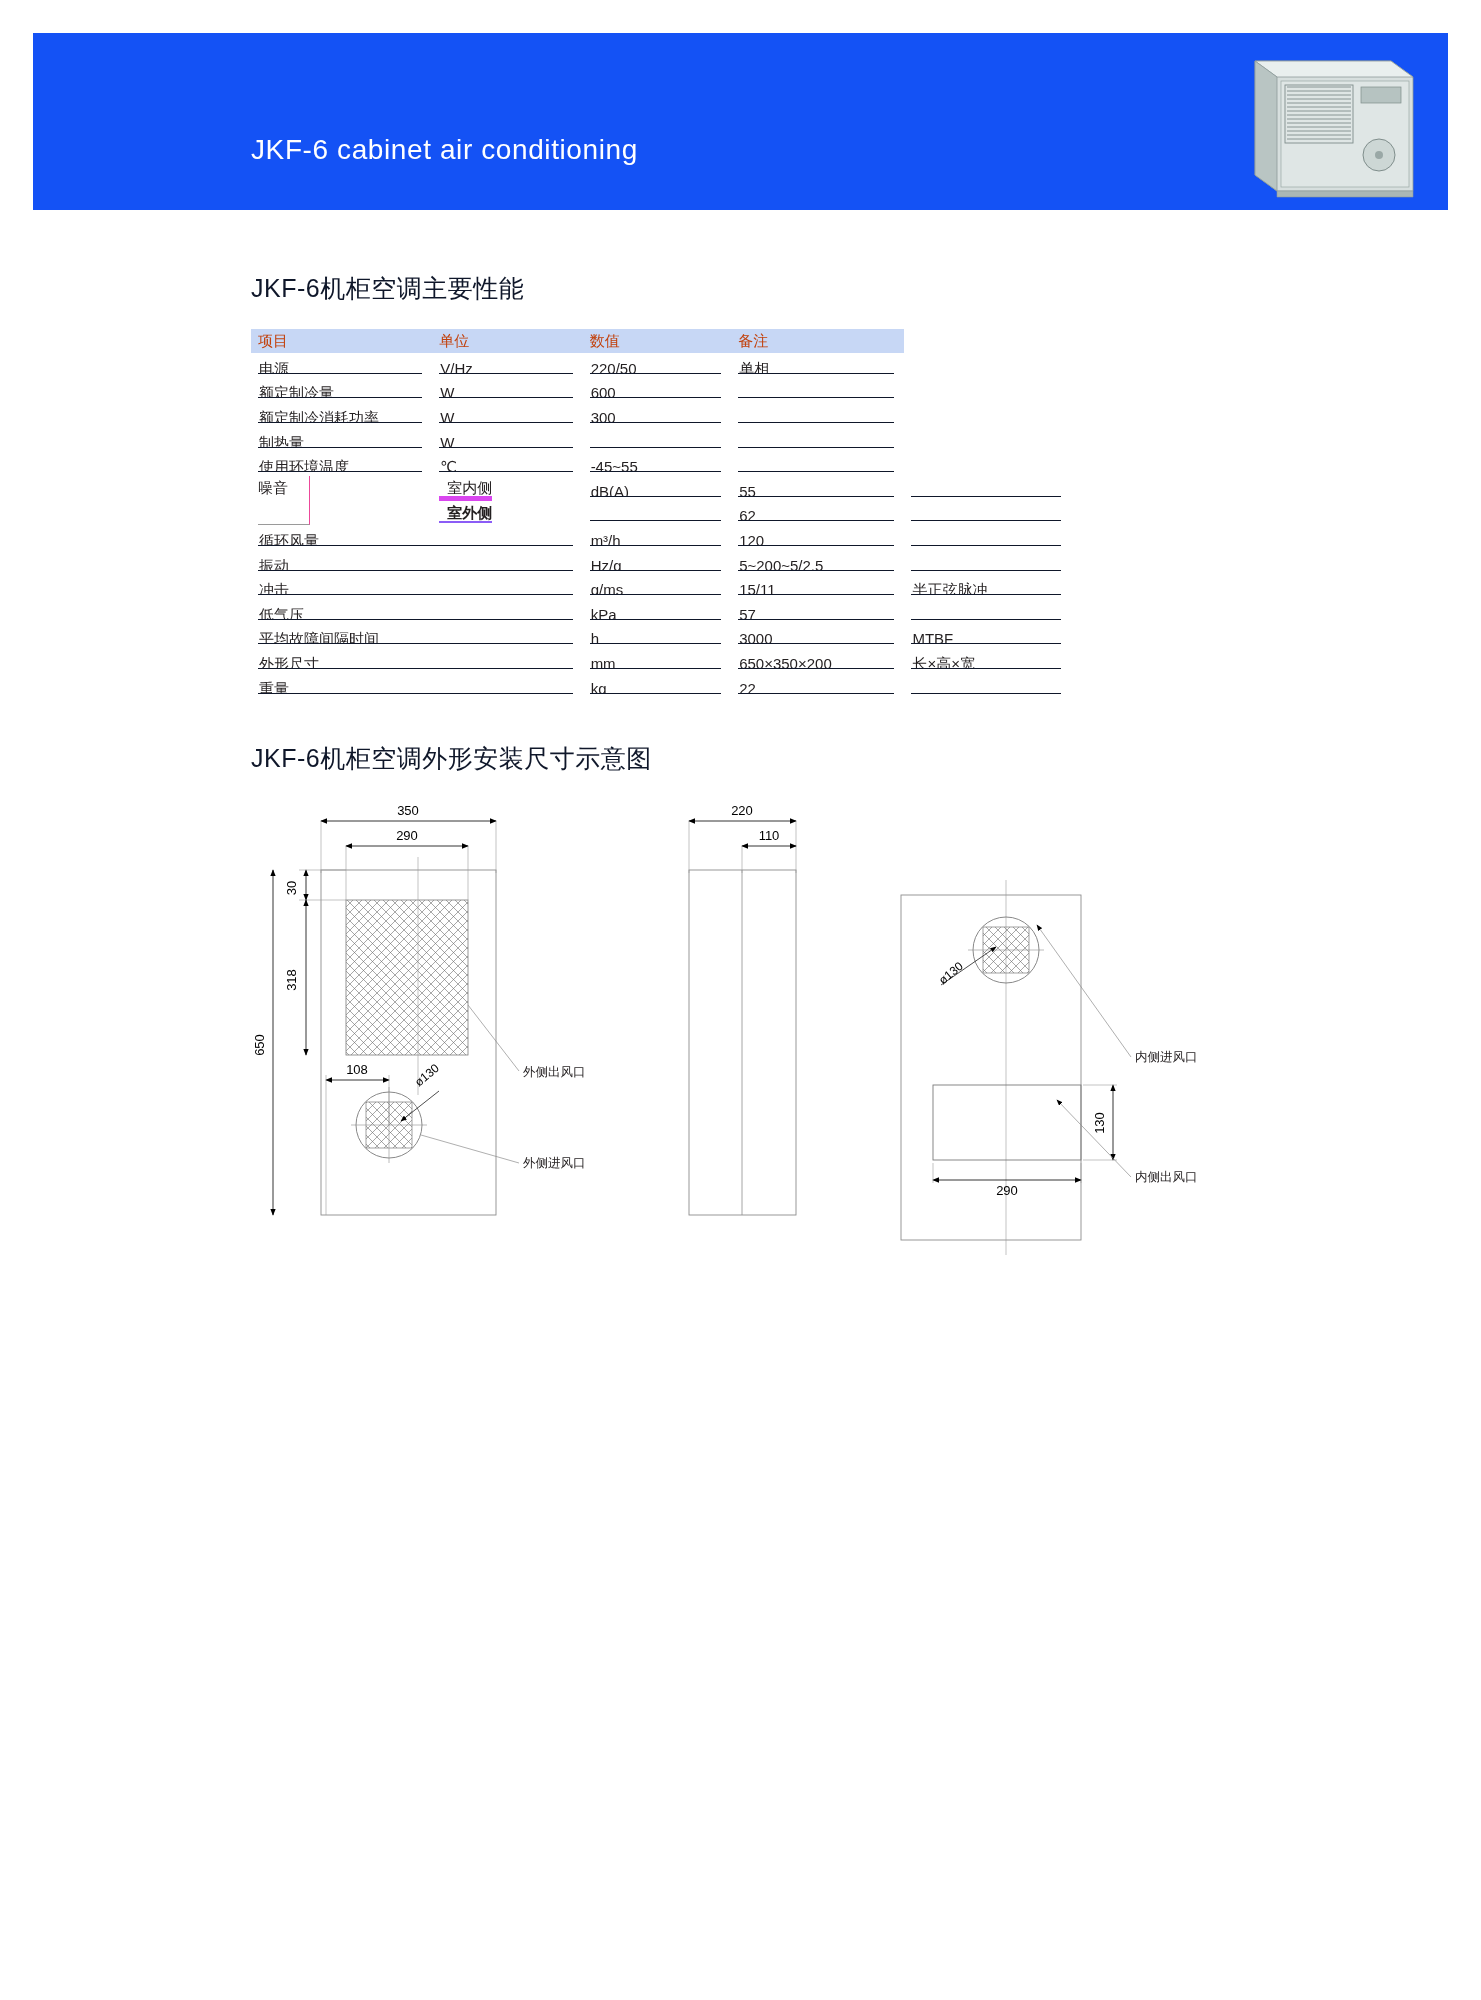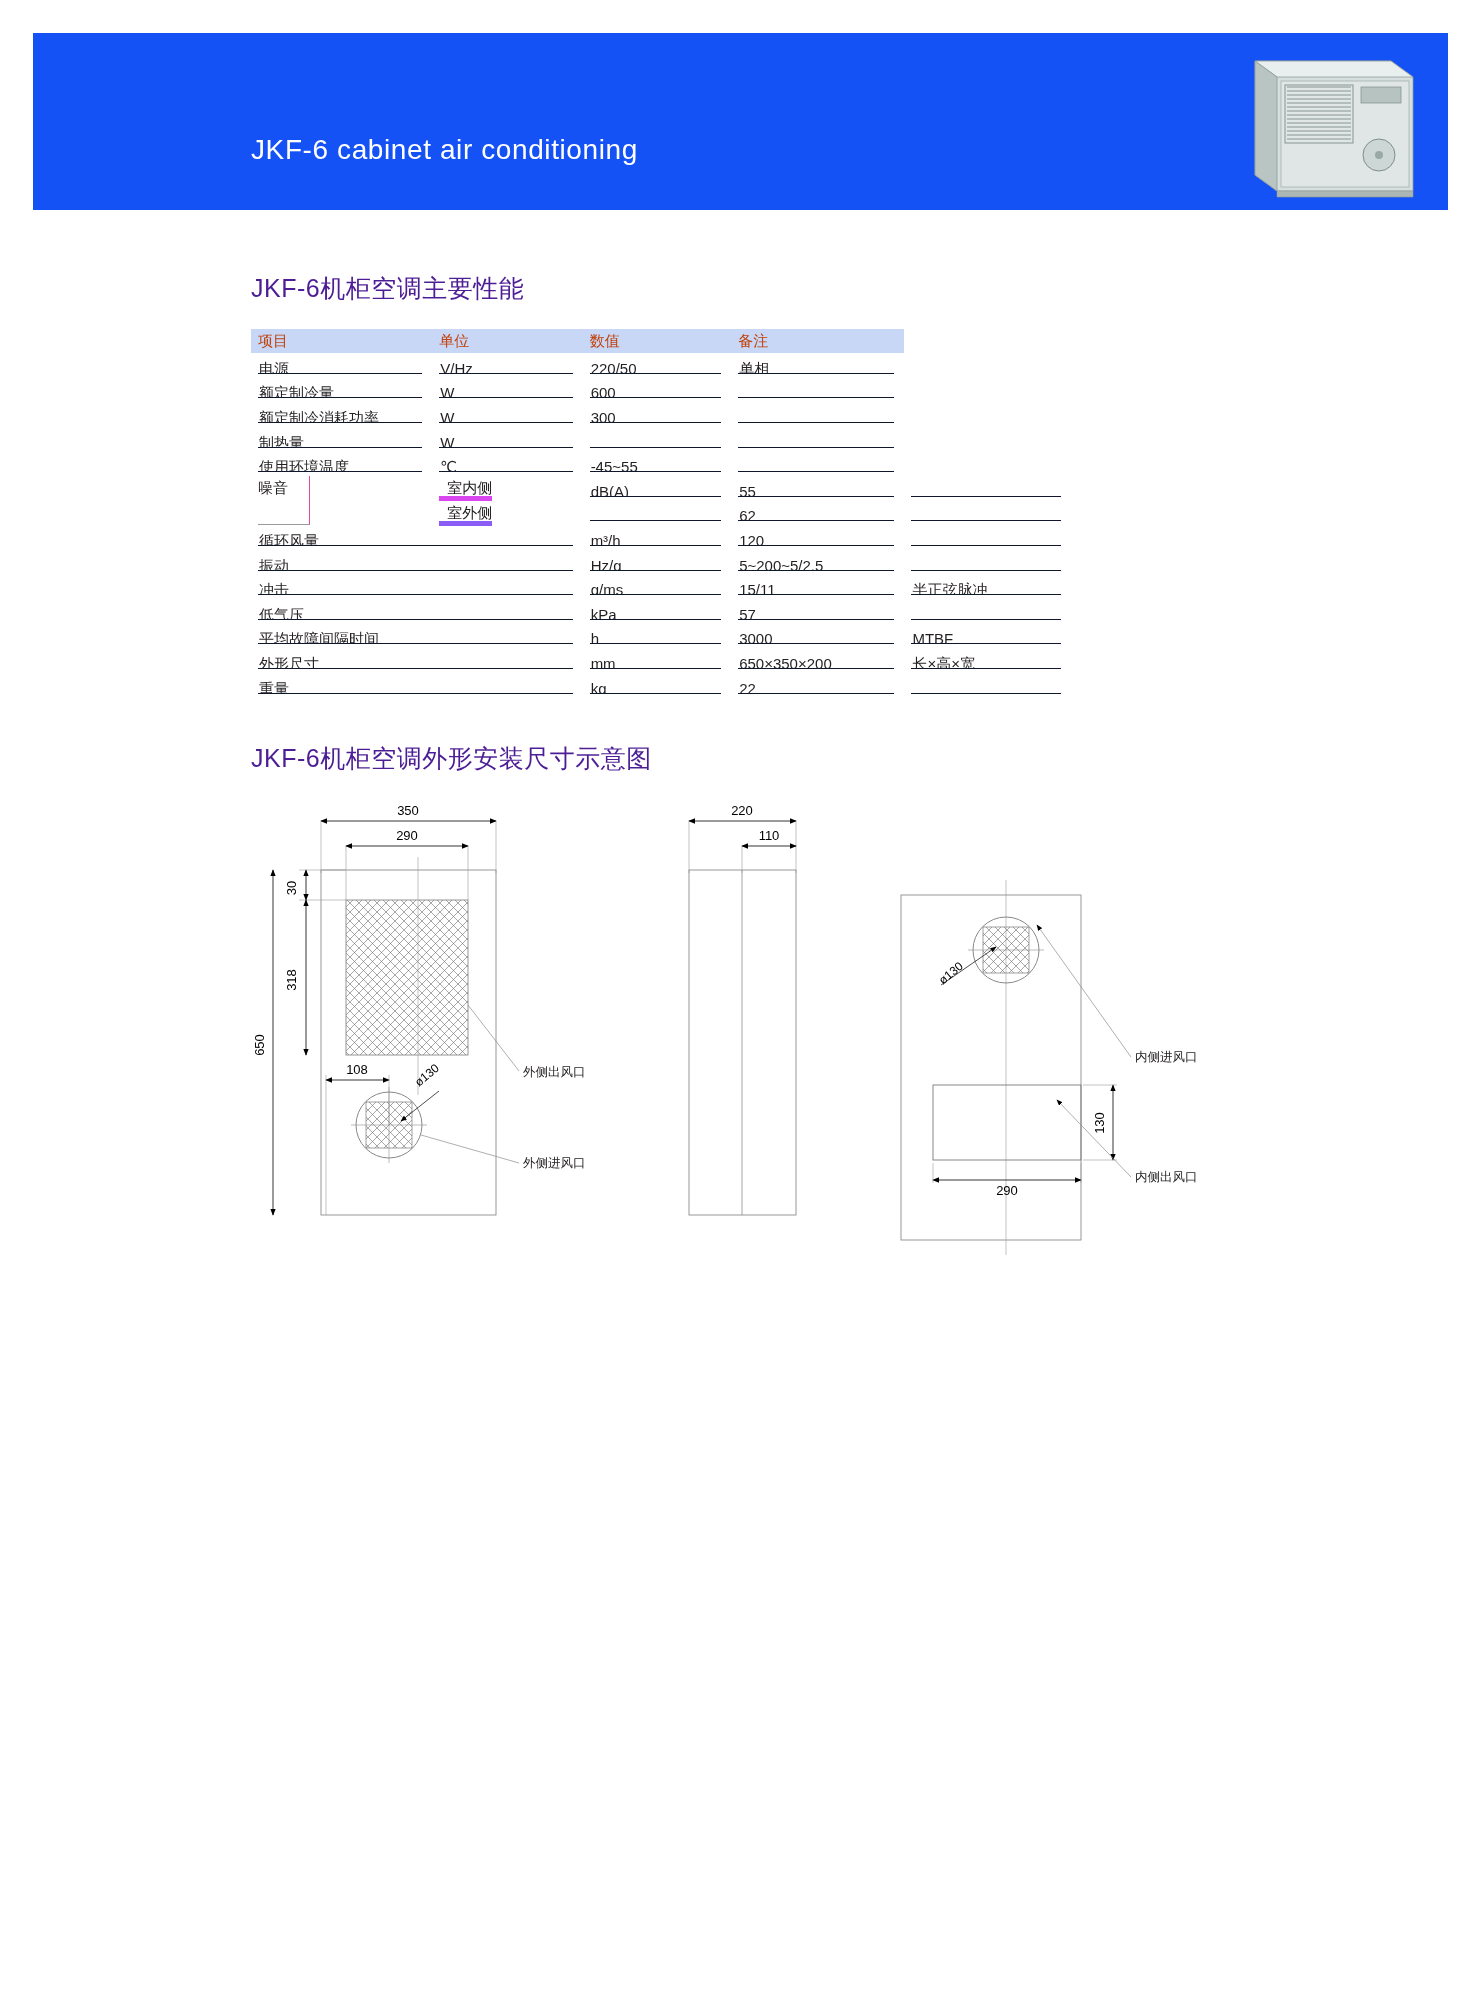--- a/index.html
+++ b/index.html
@@ -47,21 +47,21 @@
     position: absolute;
     right: 22px;
     top: 10px;
     width: 185px;
     height: 165px;
   }
 
   
   .sec-heading {
     position: absolute;
-    color: #4c1d95;
+    color: #0f172a;
     font-size: 25px;
     letter-spacing: 0.5px;
     white-space: nowrap;
   }
   #heading-perf { left: 251px; top: 272px; }
   #heading-dim  { left: 251px; top: 742px; }
 
   
   .spec-table {
     position: absolute;
@@ -122,21 +122,21 @@
   }
   td.noise-sub { padding-left: 0; }
   .noise-sub-inner {
     border-bottom: 5px solid #d946ef;
     height: 24.6px;
     line-height: 24.6px;
     margin-right: 10px;
     padding-left: 8px;
     white-space: nowrap;
   }
-  .noise-sub-inner.last { border-bottom: 5px solid #8b5cf6; }
+  .noise-sub-inner.last { border-bottom: 2px solid #8b5cf6; font-weight: bold; }
 
   
   .drawings {
     position: absolute;
     left: 251px;
     top: 795px;
     width: 1070px;
     height: 470px;
   }
   .drawings svg { display: block; }

